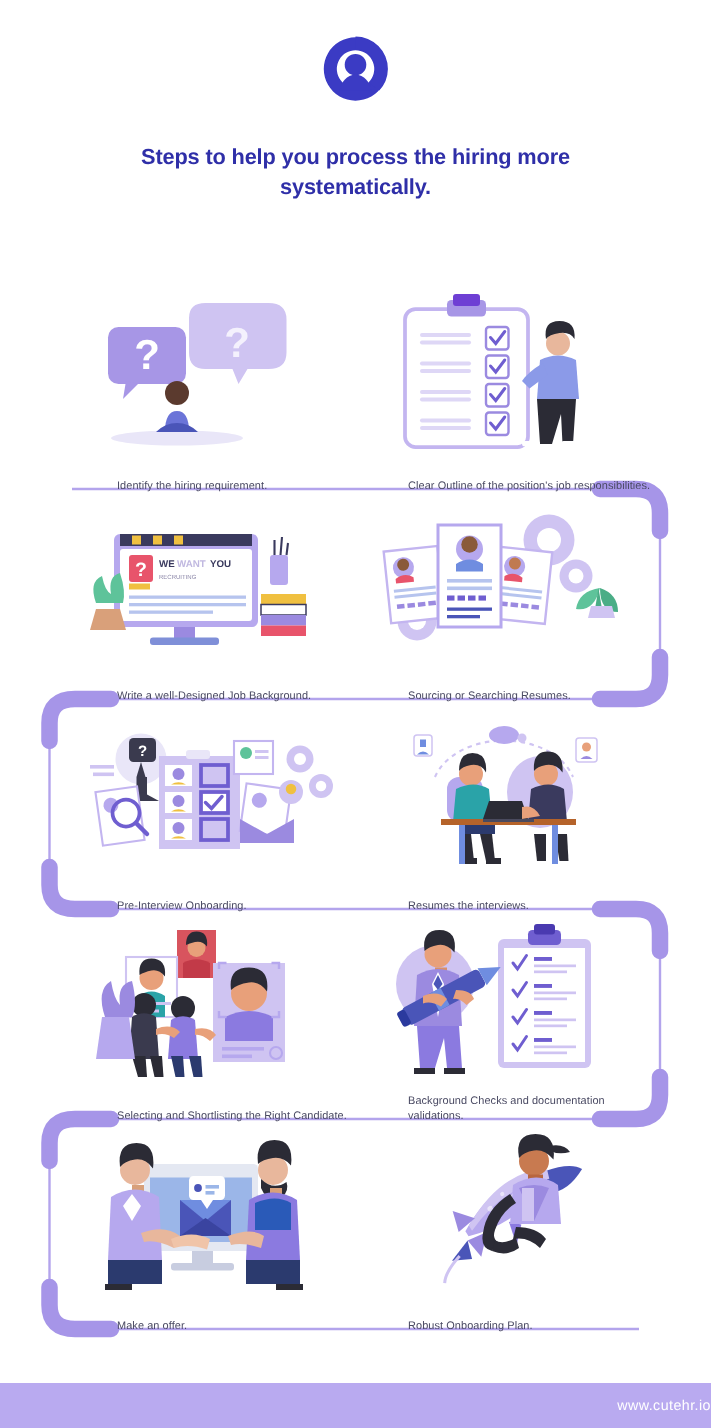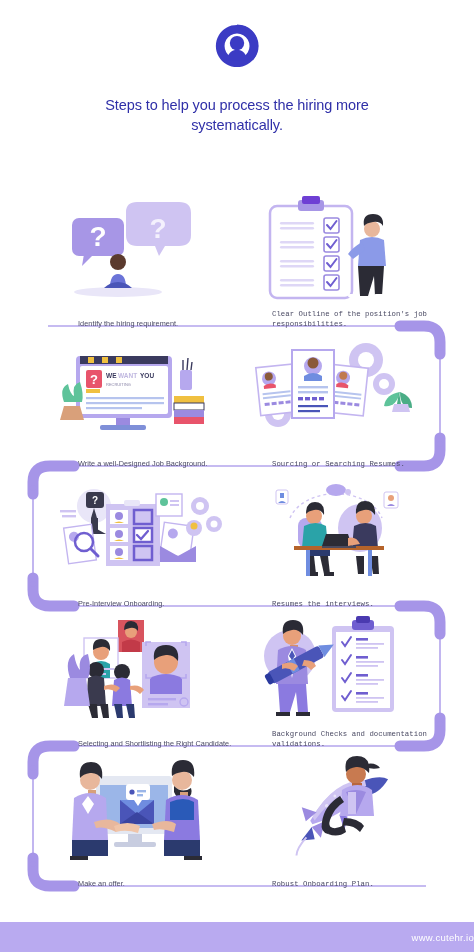--- a/index.html
+++ b/index.html
@@ -13,40 +13,40 @@
   
   .header{padding-top:22px;text-align:center;}
   .logo-row{display:flex;align-items:center;justify-content:center;gap:10px;}
   .logo-mark{width:48px;height:48px;flex:0 0 48px;}
   .logo-text{font-size:38px;font-weight:700;letter-spacing:-1px;line-height:1;}
   .logo-text .cute{color:#3b3b3f;}
   .logo-text .hr{color:#2b2b30;}
 
   .headline{
     margin:26px auto 0;width:330px;
-    font-size:14.5px;font-weight:400;line-height:1.35;
+    font-size:14.5px;font-weight:700;line-height:1.35;
     color:#2f2fa8;text-align:center;letter-spacing:-0.1px;
   }
 
   
   .flow{position:absolute;left:0;top:178px;width:474px;height:740px;}
   .flow svg{position:absolute;left:0;top:0;}
 
   .row{position:absolute;left:0;width:474px;height:140px;}
   .cell{position:absolute;width:190px;height:140px;}
   .cell.left{left:48px;}
   .cell.right{left:248px;}
 
   .art{position:absolute;left:0;bottom:26px;width:190px;height:104px;}
   .art svg{display:block;}
   .caption{
     position:absolute;left:30px;bottom:-4px;width:165px;
     font-size:7.3px;line-height:1.45;color:#4a4a63;letter-spacing:0.05px;
   }
-  .cell.right .caption{left:24px;font-family:Liberation Mono, monospace;}
+  .cell.right .caption{left:24px;}
 
   
   .footer{
     position:absolute;left:0;bottom:0;width:474px;height:30px;
     background:#b9aaf0;display:flex;align-items:center;justify-content:flex-end;
   }
   .footer-text{color:#ffffff;font-size:9.5px;letter-spacing:0.3px;}
 </style>
 </head>
 <body>

